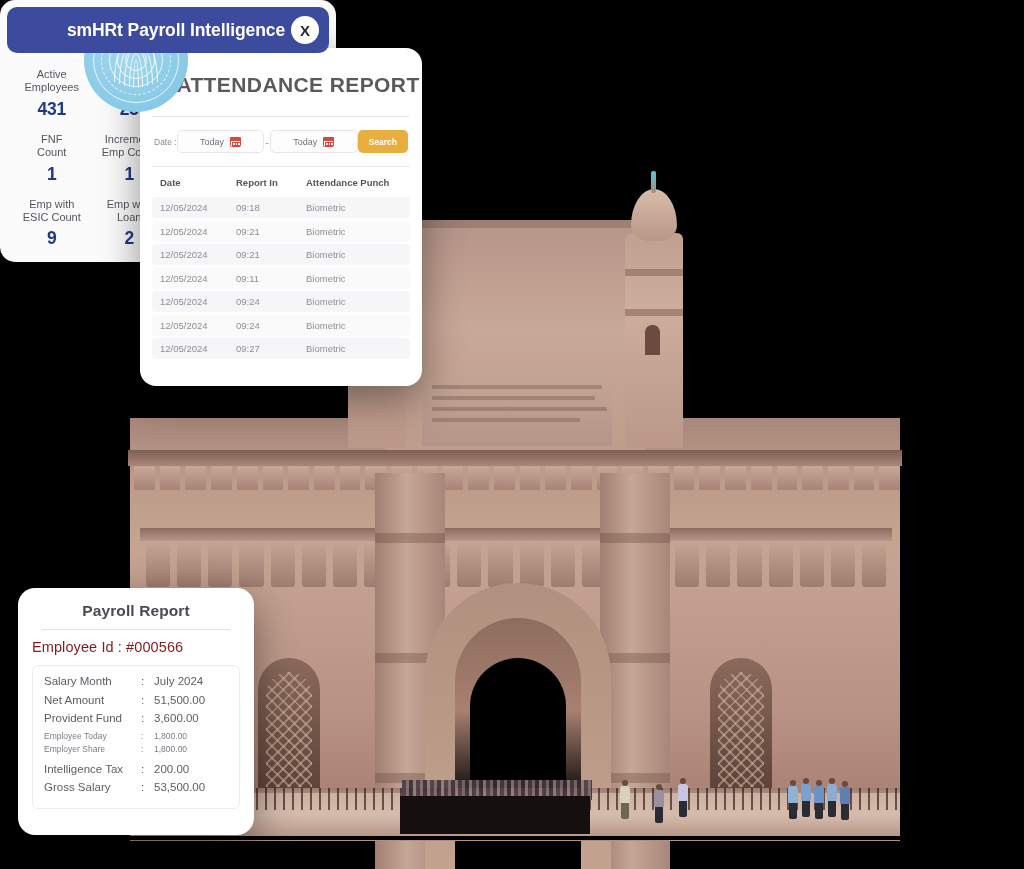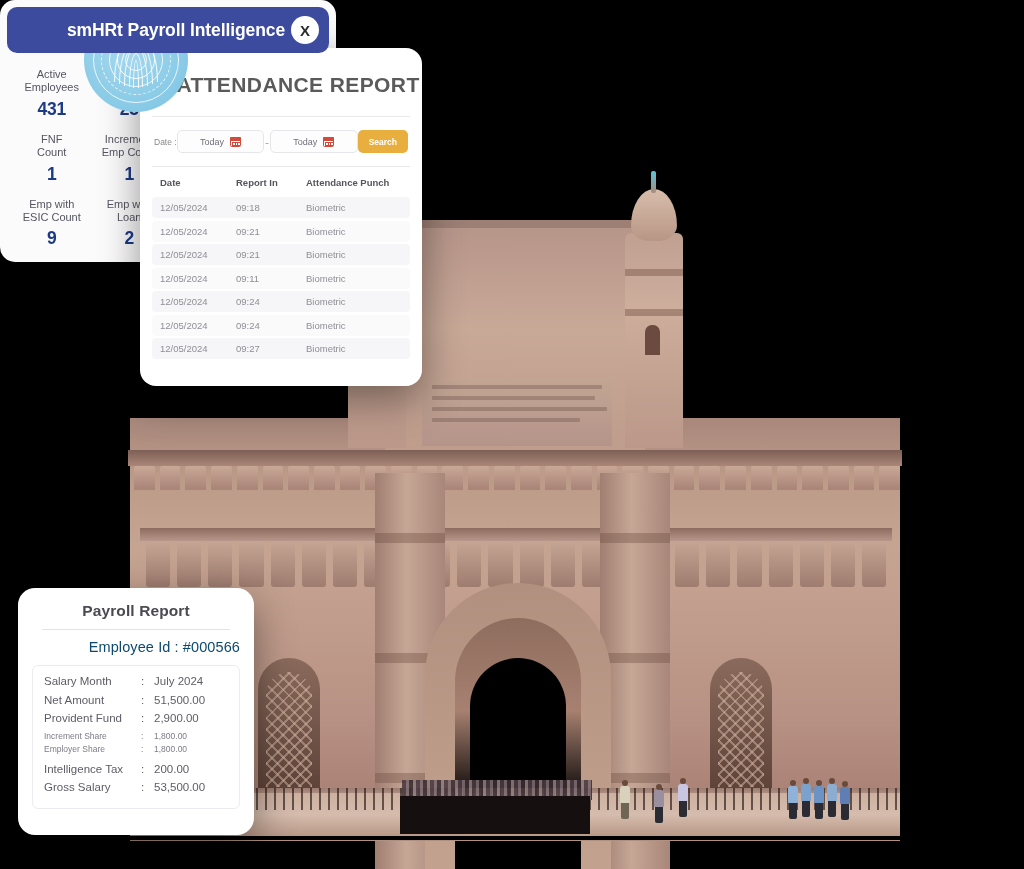--- a/index.html
+++ b/index.html
@@ -369,23 +369,23 @@
   }
   .pr-title {
     text-align: center;
     font-size: 15.5px;
     font-weight: bold;
     color: #4a4a52;
     letter-spacing: .1px;
   }
   .pr-divider { height: 1px; background: #e3e3e6; margin: 9px 10px 0 10px; }
   .pr-empid {
-    text-align: right;
+    text-align: left;
     font-size: 14.5px;
-    color: #0c4a6e;
+    color: #7f1d1d;
     margin-top: 9px;
     letter-spacing: .1px;
   }
   .pr-box {
     margin-top: 10px;
     border: 1px solid #ececf0;
     border-radius: 6px;
     padding: 9px 11px 8px 11px;
   }
   .pr-line {
@@ -743,24 +743,24 @@
             <span class="v">July 2024</span>
           </div>
           <div class="pr-line">
             <span class="k">Net Amount</span>
             <span class="sep">:</span>
             <span class="v">51,500.00</span>
           </div>
           <div class="pr-line">
             <span class="k">Provident Fund</span>
             <span class="sep">:</span>
-            <span class="v">2,900.00</span>
+            <span class="v">3,600.00</span>
           </div>
           <div class="pr-line sub">
-            <span class="k">Increment Share</span>
+            <span class="k">Employee Today</span>
             <span class="sep">:</span>
             <span class="v">1,800.00</span>
           </div>
           <div class="pr-line sub">
             <span class="k">Employer Share</span>
             <span class="sep">:</span>
             <span class="v">1,800.00</span>
           </div>
           <div class="pr-spacer"></div>
           <div class="pr-line">

